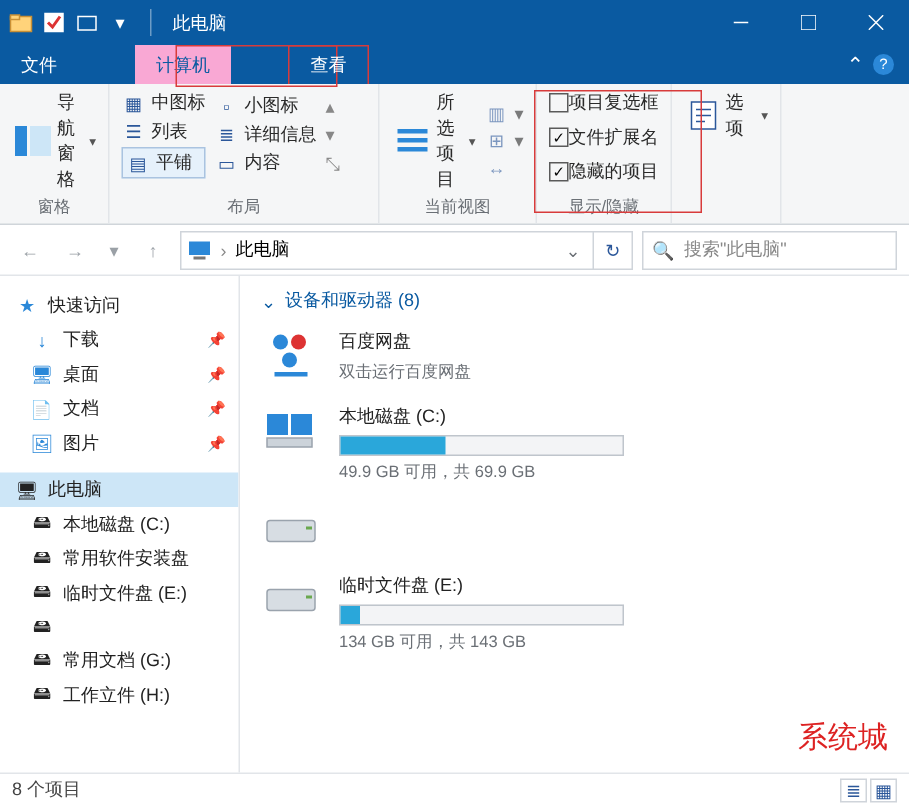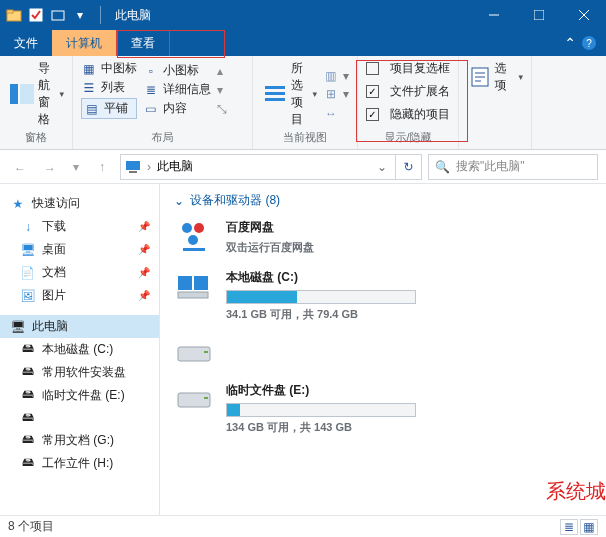--- a/index.html
+++ b/index.html
@@ -8,38 +8,38 @@
 
 .titlebar { height: 30px; background: #0a5aa1; display: flex; align-items: center; color: #fff; }
 .qat { display: flex; align-items: center; gap: 6px; padding: 0 6px; }
 .qat .tb-icon { width: 16px; height: 16px; display: flex; align-items: center; justify-content: center; }
 .title-text { flex: 0 0 auto; margin-left: 8px; font-size: 12px; }
 .title-spacer { flex: 1; }
 .win-controls { display: flex; }
 .win-controls div { width: 45px; height: 30px; display: flex; align-items: center; justify-content: center; color: #fff; }
 
 
-.tabs { height: 26px; background: #0a5aa1; display: flex; align-items: stretch; position: relative; }
+.tabs { height: 26px; background: #0a5aa1; display: flex; align-items: stretch; position: relative; gap: 38px; }
 .tab { padding: 0 14px; display: flex; align-items: center; color: #fff; font-size: 12px; }
 .tab.file { background: #0a5aa1; }
-.tab.active { background: #fdba74; color: #0a5aa1; }
+.tab.active { background: #f9a8d4; color: #0a5aa1; }
 .tab.outlined { border: 1px solid #d83b3b; border-bottom: none; position: relative; z-index: 5; }
 .tabs .help { margin-left: auto; display: flex; align-items: center; gap: 6px; padding: 0 10px; color: #fff; }
 
 
 .ribbon { height: 94px; background: #f5f6f7; border-bottom: 1px solid #d0d5da; display: flex; position: relative; }
 .group { border-right: 1px solid #e2e5e9; padding: 4px 8px 2px 8px; display: flex; flex-direction: column; justify-content: space-between; }
 .group-body { display: flex; gap: 6px; align-items: center; }
 .group-label { text-align: center; color: #6a6f75; font-size: 11px; padding-bottom: 2px; }
 .big-btn { width: 56px; display: flex; flex-direction: row; align-items: center; gap: 2px; color: #2a2a2a; }
 .big-btn .bicon { width: 28px; height: 28px; display: flex; align-items: center; justify-content: center; color: #2b579a; }
 .small-list { display: flex; flex-direction: column; gap: 2px; }
 .small-row { display: flex; align-items: center; gap: 4px; color: #2a2a2a; }
 .small-row .sicon { width: 16px; height: 16px; display:flex; align-items:center; justify-content:center; color:#2b579a; }
-.check { display: flex; align-items: center; gap: 11px; color: #2a2a2a; }
+.check { display: flex; align-items: center; gap: 0; color: #2a2a2a; }
 .checkbox { width: 13px; height: 13px; border: 1px solid #5a5a5a; display:flex; align-items:center; justify-content:center; font-size:10px; color:#000; }
 .red-box { position: absolute; border: 1px solid #d83b3b; pointer-events: none; }
 
 
 .addr { height: 34px; border-bottom: 1px solid #e2e5e9; display: flex; align-items: center; padding: 4px 8px; gap: 6px; }
 .navbtn { width: 24px; height: 24px; display:flex; align-items:center; justify-content:center; color:#9aa0a6; border-radius: 2px; }
 .addrbox { flex: 1; height: 26px; border: 1px solid #cfd4da; display: flex; align-items: center; padding: 0 4px; gap: 6px; }
 .addrbox .drop { margin-left: auto; color:#6a6f75; padding:0 4px;}
 .refresh { width: 26px; height: 26px; border: 1px solid #cfd4da; border-left:none; display:flex; align-items:center; justify-content:center; color:#2b579a; margin-left:-6px;}
 .searchbox { width: 170px; height: 26px; border: 1px solid #cfd4da; display: flex; align-items: center; padding: 0 6px; gap: 6px; color:#888; }
@@ -48,28 +48,28 @@
 .main { display: flex; height: calc(537px - 30px - 26px - 94px - 34px - 22px); }
 .side { width: 160px; border-right: 1px solid #e2e5e9; padding: 8px 0; overflow: hidden; }
 .side-item { display: flex; align-items: center; gap: 6px; padding: 3px 8px 3px 20px; color: #222; }
 .side-item.top { padding-left: 10px; }
 .side-item.sel { background: #cde6f7; }
 .side .pin { margin-left: auto; color:#555; font-size:10px;}
 .side-icon { width: 16px; height: 16px; display:flex; align-items:center; justify-content:center; }
 
 .content { flex: 1; padding: 8px 14px; overflow: hidden; position: relative; }
 .section-head { display: flex; align-items: center; gap: 6px; color: #0a5aa1; font-size: 13px; margin-bottom: 10px; }
-.drive { display: flex; gap: 12px; margin-bottom: 14px; font-weight: bold; }
+.drive { display: flex; gap: 12px; margin-bottom: 14px; }
 .drv-icon { width: 40px; height: 32px; display:flex; align-items:center; justify-content:center; }
 .drv-body { flex: 1; }
 .drv-name { color: #222; margin-bottom: 4px; }
 .drv-sub { color: #6a6f75; font-size: 11px; }
 .bar { width: 190px; height: 14px; border: 1px solid #bfc5cc; background: #f3f4f6; margin-bottom: 3px; position: relative; }
 .bar .fill { position:absolute; left:0; top:0; bottom:0; background:#2aa7da; }
-.watermark { position:absolute; right: 0; bottom: 10px; color:#d22; font-size: 20px; font-family: "SimSun", serif; }
+.watermark { position:absolute; right: 14px; bottom: 10px; color:#d22; font-size: 20px; font-family: "SimSun", serif; }
 
 
 .status { height: 22px; border-top: 1px solid #e2e5e9; display: flex; align-items: center; padding: 0 8px; color:#444; }
 .status .views { margin-left: auto; display: flex; gap: 2px; }
 .status .views div { width: 18px; height: 16px; border: 1px solid #cfd4da; display:flex; align-items:center; justify-content:center; color:#2b579a; }
 
 svg { display: block; }
 </style>
 </head>
 <body>
@@ -361,21 +361,21 @@
         <rect x="4" y="6" width="14" height="14" fill="#2b88d8"></rect>
               <rect x="20" y="6" width="14" height="14" fill="#2b88d8"></rect>
               <rect x="4" y="22" width="30" height="6" fill="#ccd3da" stroke="#9aa3ad"></rect>
       </svg>
     </div>
     <div class="drv-body">
       <div class="drv-name">本地磁盘 (C:)</div>
       <div class="bar">
               <div class="fill" style="width:37%;"></div>
             </div>
-      <div class="drv-sub">34.1 GB 可用，共 79.4 GB</div>
+      <div class="drv-sub">49.9 GB 可用，共 69.9 GB</div>
     </div>
         </div>
         <div class="drive">
     <div class="drv-icon">
       <svg width="40" height="30">
         <rect x="4" y="10" width="32" height="14" rx="2" fill="#d7dde3" stroke="#9aa3ad"></rect>
               <rect x="30" y="14" width="4" height="2" fill="#6aa84f"></rect>
       </svg>
     </div>
         </div>

